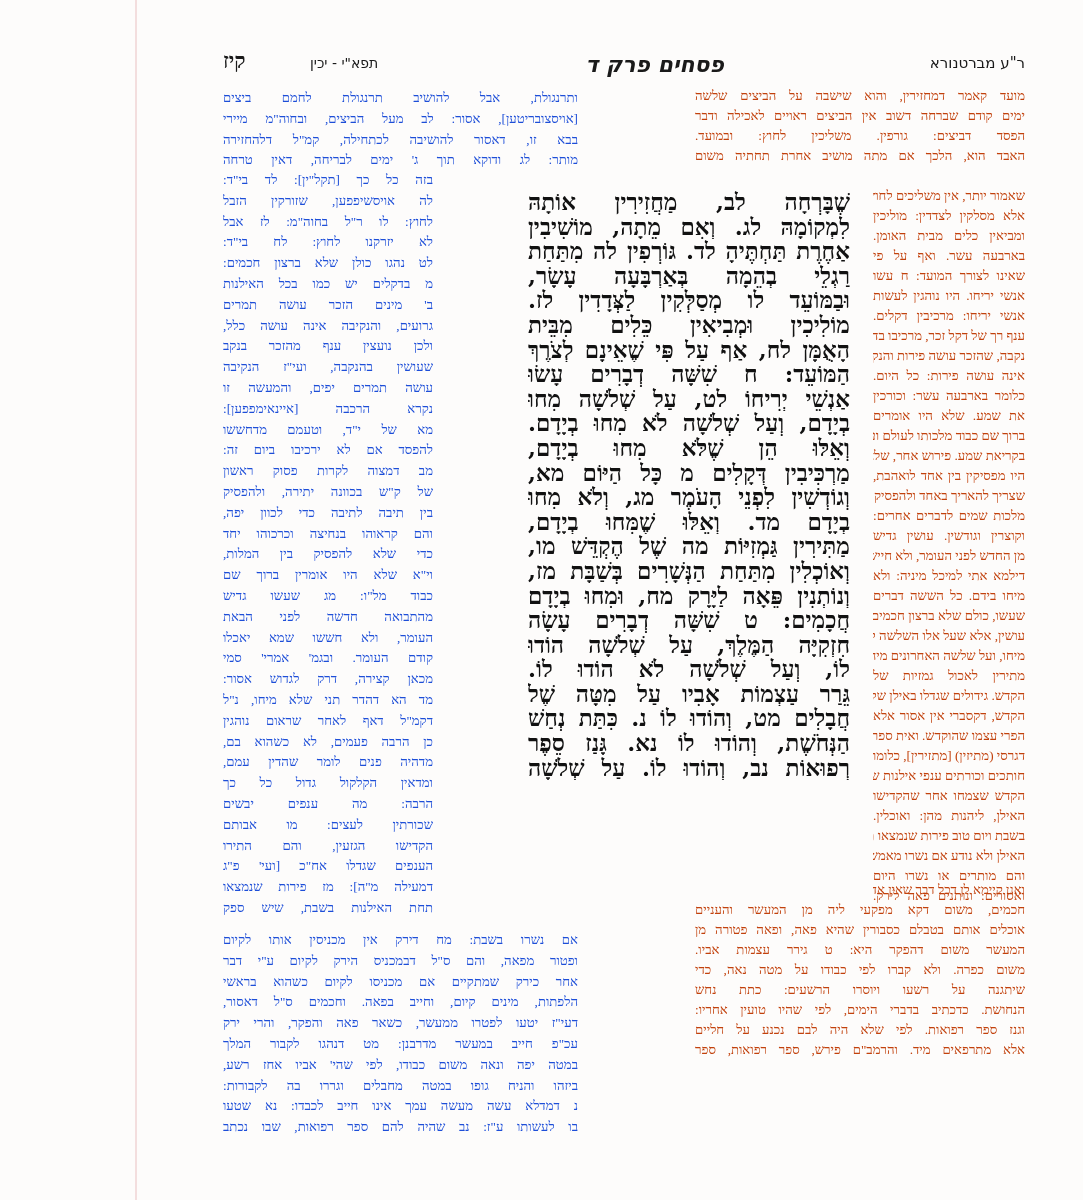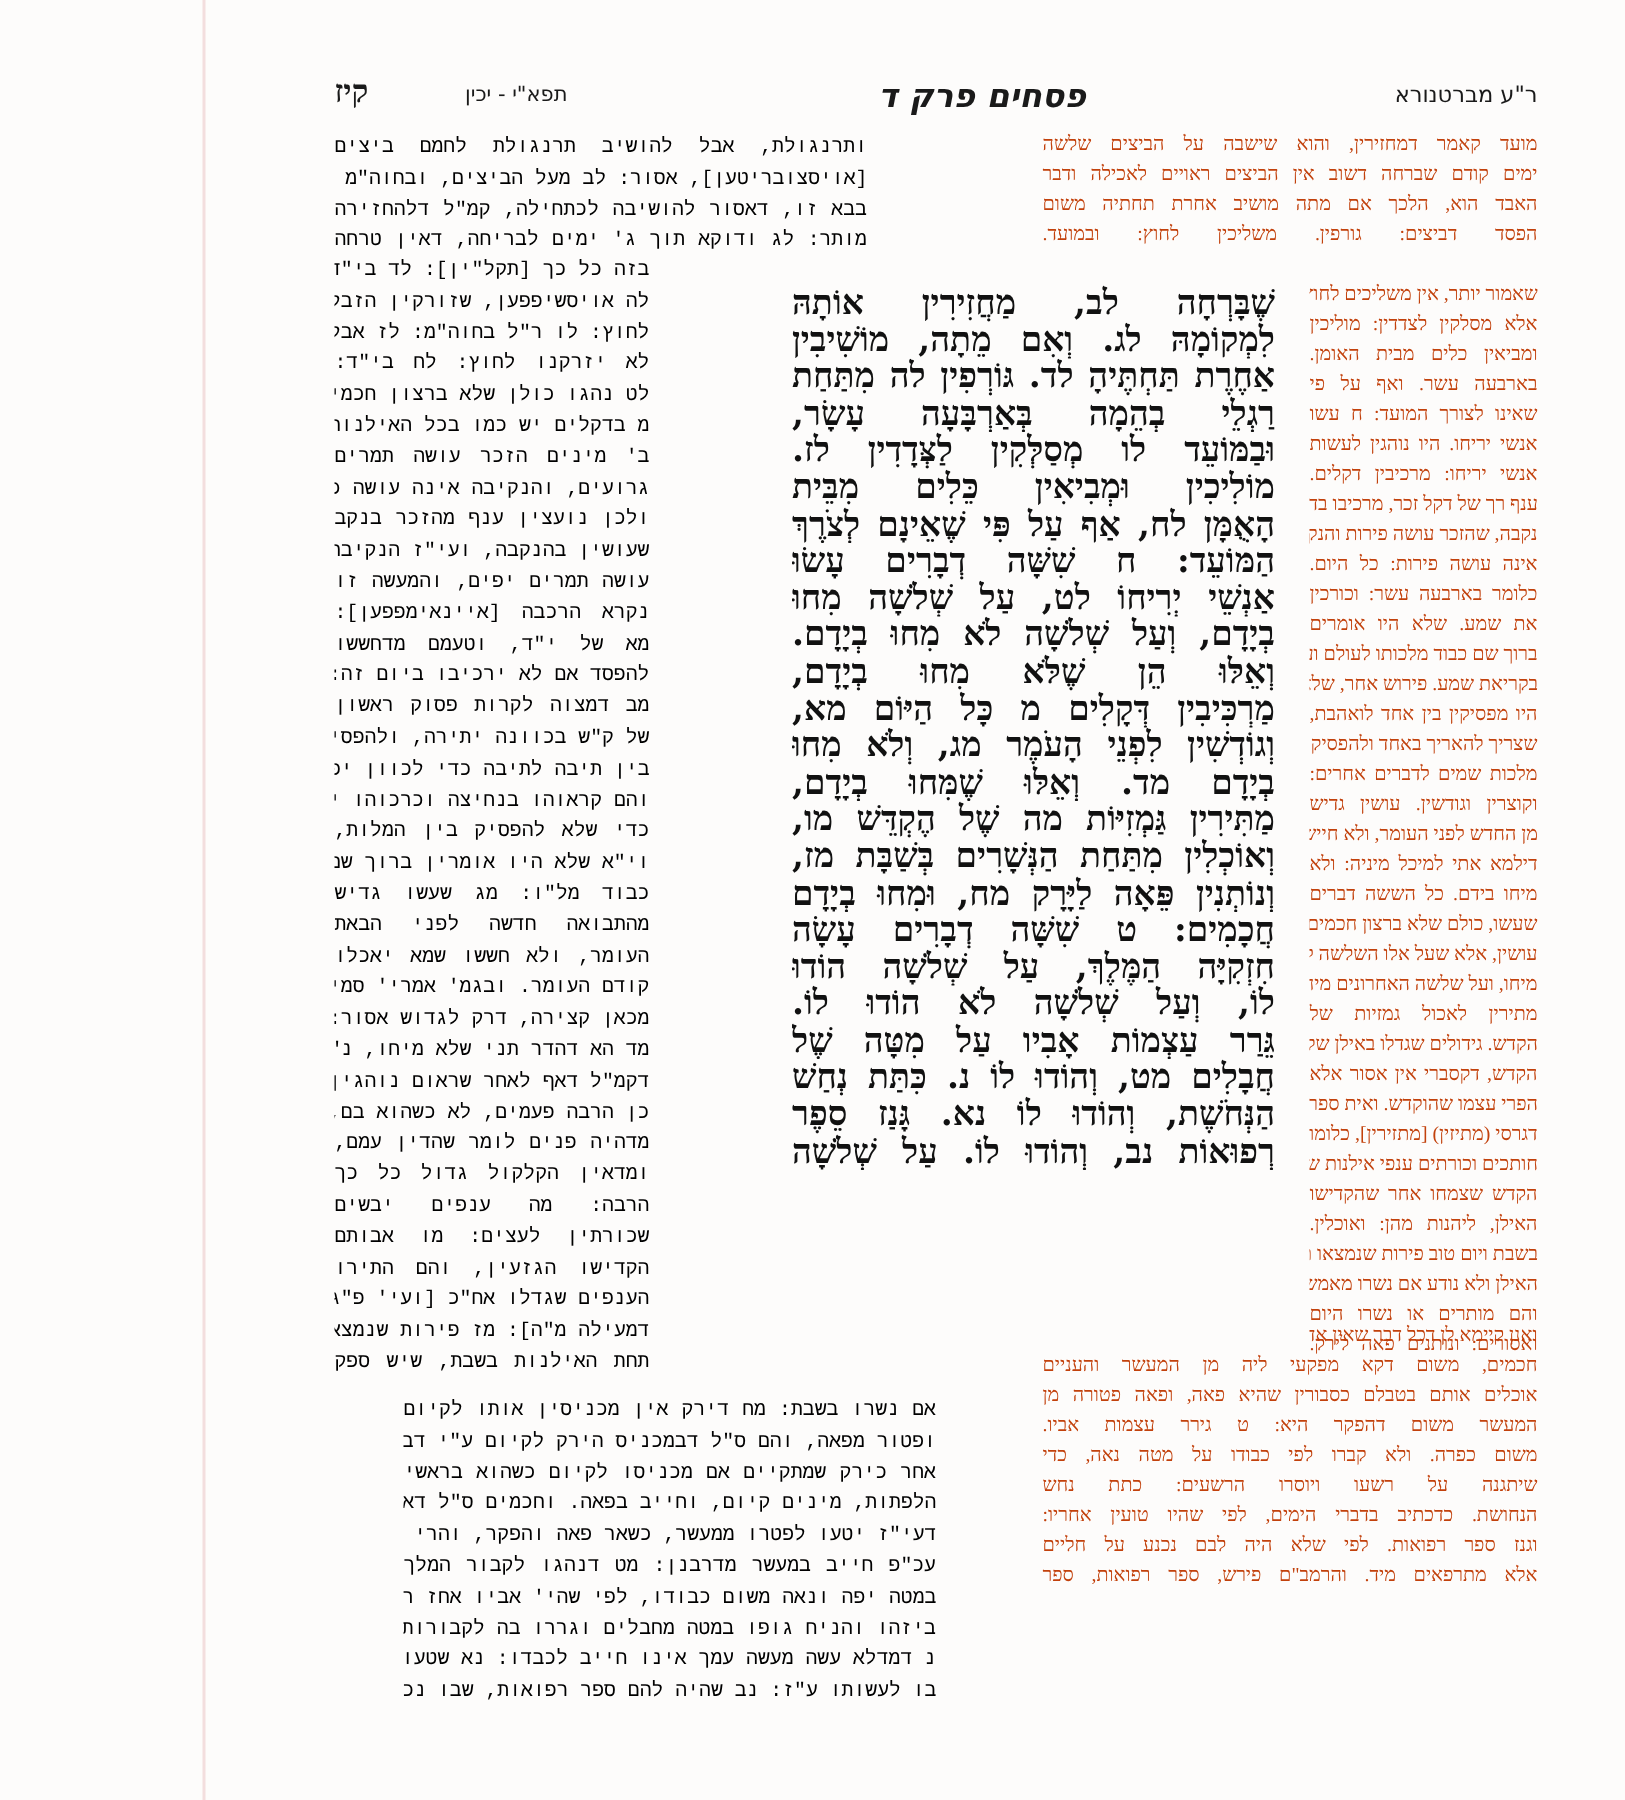--- a/index.html
+++ b/index.html
@@ -15,53 +15,53 @@
   .hdr-center { right: 301px; font-size: 22px; font-weight: bold; top: 4px; font-family: "DejaVu Sans", sans-serif; font-style: italic; }
   .hdr-left-mid { left: 105px; font-size: 14px; top: 7px; font-family: "DejaVu Sans", sans-serif; }
   .hdr-page { left: 18px; font-size: 21px; font-weight: bold; top: 0px; }
 
   .col { position: absolute; text-align: justify; text-align-last: justify; }
   .line { display: block; white-space: nowrap; overflow: hidden; text-align: justify; text-align-last: justify; }
 
   
   .bart { font-family: Liberation Serif, serif; font-size: 13.2px; line-height: 20px; color: #c2410c; }
   
-  .tif { font-family: Liberation Mono, monospace; font-size: 13.2px; line-height: 20.8px; color: #000000; }
+  .tif { font-family: Liberation Serif, serif; font-size: 13.2px; line-height: 20.8px; color: #1d4ed8; }
   
   .mishna { font-family: "DejaVu Serif", serif; font-size: 23px; line-height: 24.6px; font-weight: bold; color: #111; }
 
   #bart-top { right: 0; top: 86px; width: 330px; }
   #bart-side { right: 0; top: 186px; width: 152px; }
   #bart-bottom { right: 0; top: 880px; width: 330px; }
   #bart-bottom .line:first-child { width: 152px; margin-right: 0; }
 
   #tif-top { left: 18px; top: 88px; width: 355px; }
   #tif-side { left: 18px; top: 170px; width: 210px; }
-  #tif-bottom { left: 18px; top: 930px; width: 355px; margin-left: 46px; }
+  #tif-bottom { left: 18px; top: 930px; width: 355px; }
 
   #mishna { right: 175px; top: 190px; width: 322px; }
 </style>
 </head>
 <body>
 
 <div class="binding-line"></div>
 
 <div class="page">
   <div class="header">
     <span class="hdr hdr-right">ר"ע מברטנורא</span>
     <span class="hdr hdr-center">פסחים פרק ד</span>
     <span class="hdr hdr-left-mid">תפא"י - יכין</span>
     <span class="hdr hdr-page">קיז</span>
   </div>
 
   <div class="col bart" id="bart-top">
       <span class="line">מועד קאמר דמחזירין, והוא שישבה על הביצים שלשה</span>
       <span class="line">ימים קודם שברחה דשוב אין הביצים ראויים לאכילה ודבר</span>
+      <span class="line">הפסד דביצים: גורפין. משליכין לחוץ: ובמועד.</span>
       <span class="line">האבד הוא, הלכך אם מתה מושיב אחרת תחתיה משום</span>
-      <span class="line">הפסד דביצים: גורפין. משליכין לחוץ: ובמועד.</span>
     </div>
   <div class="col bart" id="bart-side">
       <span class="line">שאמור יותר, אין משליכים לחוץ</span>
       <span class="line">אלא מסלקין לצדדין: מוליכין</span>
       <span class="line">ומביאין כלים מבית האומן.</span>
       <span class="line">בארבעה עשר. ואף על פי</span>
       <span class="line">שאינו לצורך המועד: ח עשו</span>
       <span class="line">אנשי יריחו. היו נוהגין לעשות</span>
       <span class="line">אנשי יריחו: מרכיבין דקלים.</span>
       <span class="line">ענף רך של דקל זכר, מרכיבו בדקל</span>

